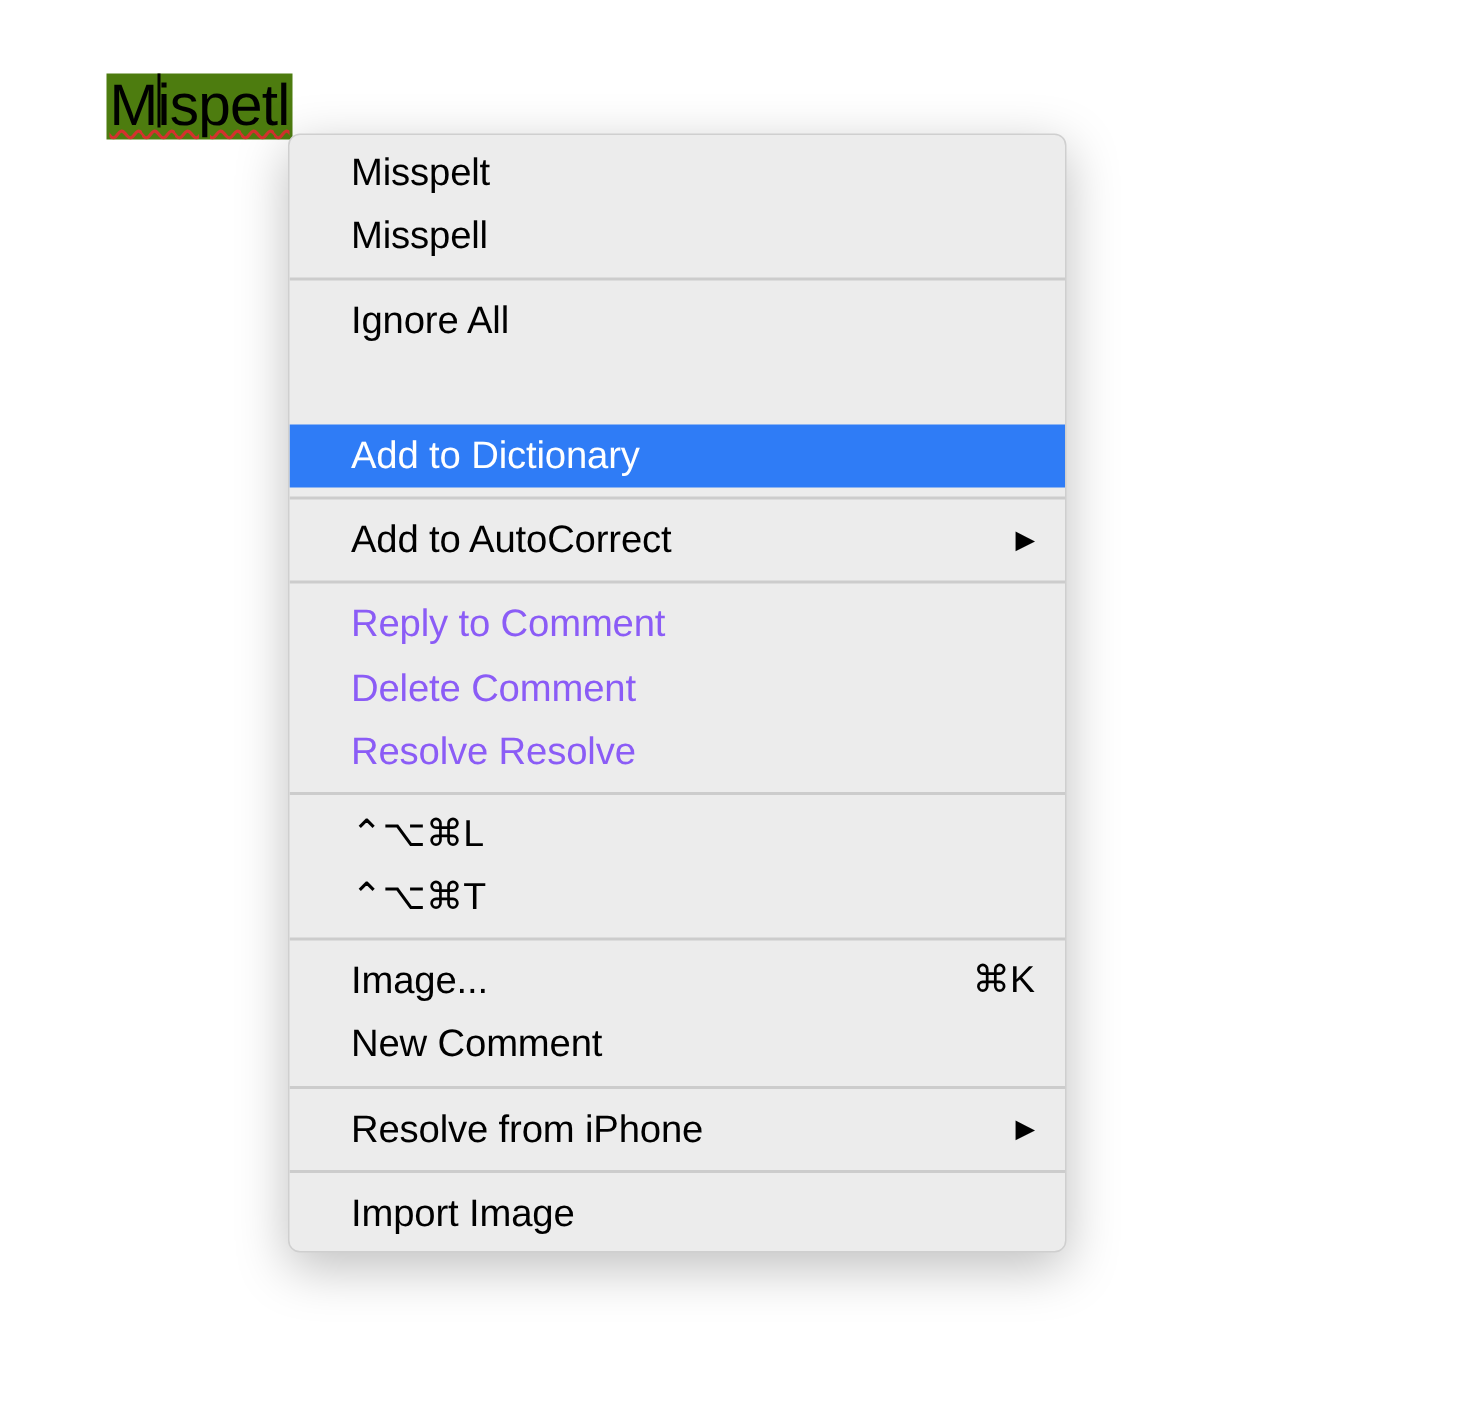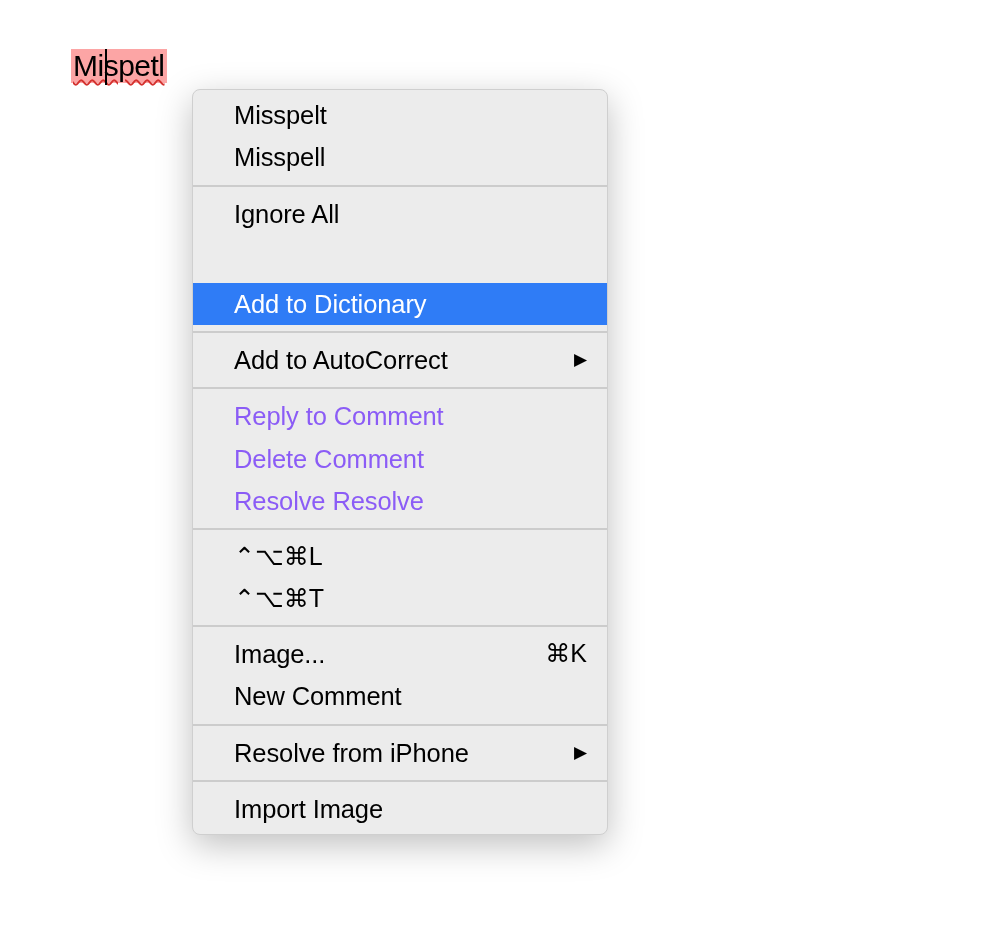--- a/index.html
+++ b/index.html
@@ -11,23 +11,23 @@
       font-family: -apple-system, BlinkMacSystemFont, "Helvetica Neue", Helvetica, Arial, sans-serif;
       background: #ffffff;
       width: 986px;
       height: 938px;
       position: relative;
     }
     .misspelled-word {
       position: absolute;
       left: 71px;
       top: 49px;
-      font-size: 30px;
+      font-size: 39px;
       font-weight: 400;
-      background: #fca5a5;
+      background: #4d7c0f;
       padding: 0 2px;
       text-decoration-line: underline;
       text-decoration-style: wavy;
       text-decoration-color: #d4312e;
       text-underline-offset: 3px;
       text-decoration-thickness: 2px;
       color: #000;
       letter-spacing: -0.5px;
     }
     .cursor {
@@ -35,21 +35,21 @@
       left: 105px;
       top: 49px;
       width: 1.5px;
       height: 36px;
       background: #000;
     }
     .context-menu {
       position: absolute;
       left: 192px;
       top: 89px;
-      width: 416px;
+      width: 519px;
       background: #ececec;
       border: 1px solid #cfcfcf;
       border-radius: 8px;
       box-shadow: 0 10px 35px rgba(0,0,0,0.25);
       overflow: hidden;
       padding-top: 4px;
       padding-bottom: 4px;
     }
     .menu-item {
       display: flex;

